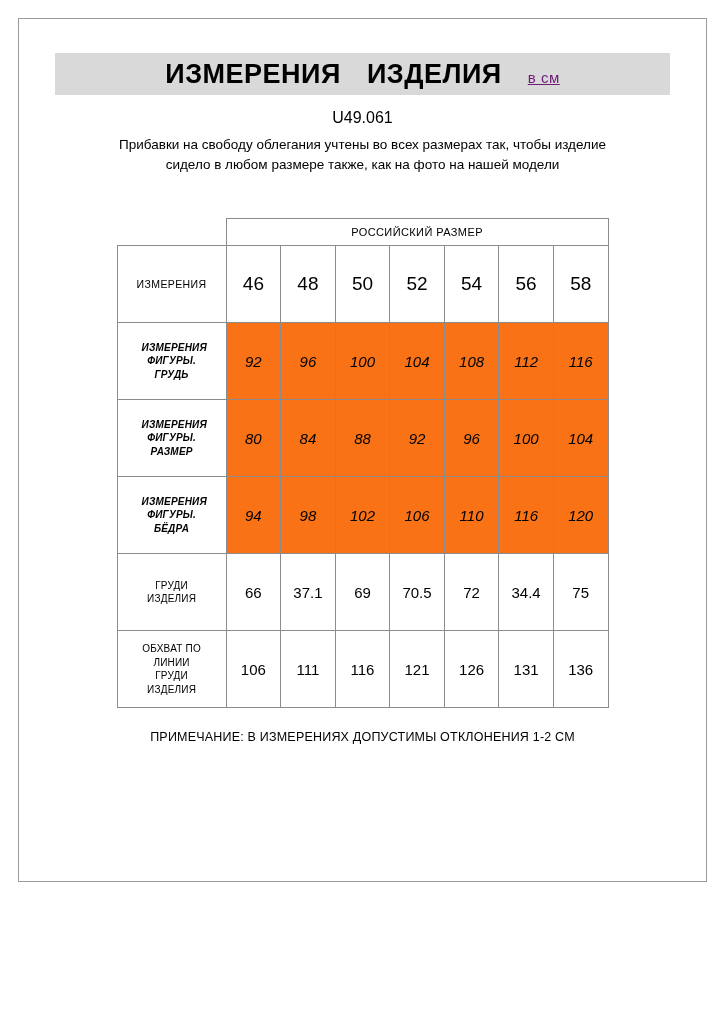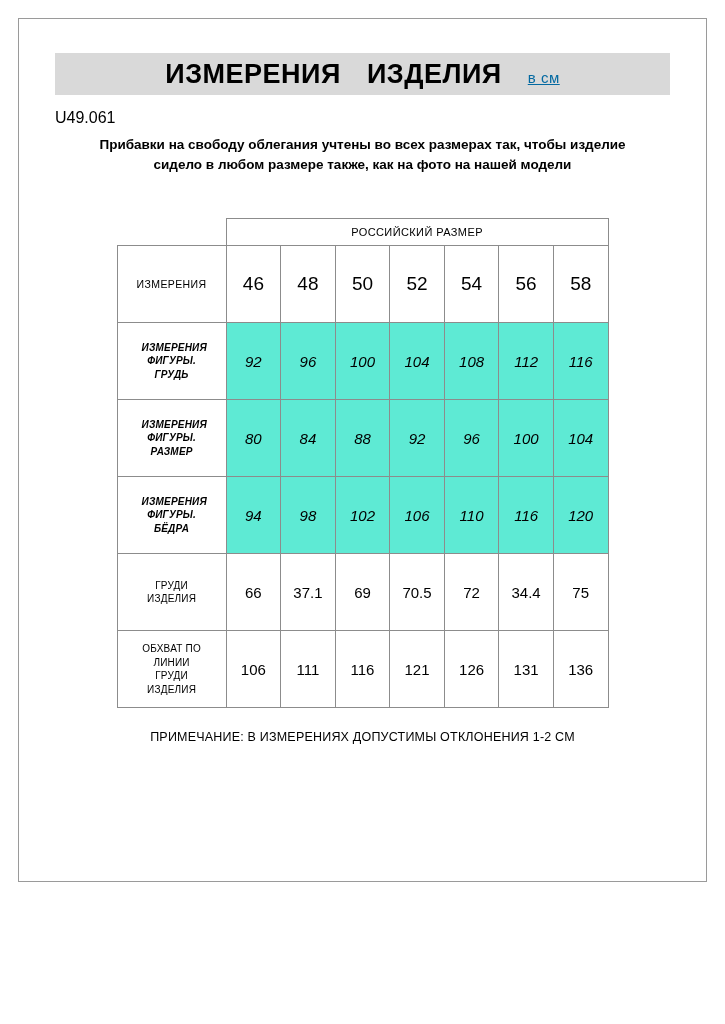--- a/index.html
+++ b/index.html
@@ -43,40 +43,40 @@
     margin-top: 16px;
   }
   .title-main {
     font-size: 27px;
     font-weight: bold;
     letter-spacing: 0.5px;
     color: #000;
   }
   .title-sub {
     font-size: 15px;
-    color: #0369a1;
+    color: #701a75;
     letter-spacing: 0.5px;
     position: relative;
     top: 3px;
     text-decoration: underline;
   }
 
   .article-code {
+    text-align: center;
     font-size: 16px;
     margin-top: 14px;
     color: #000;
   }
 
   .note-top {
     text-align: center;
     font-size: 13.5px;
     line-height: 1.45;
     margin: 8px 42px 0 42px;
     color: #000;
-    font-weight: bold;
   }
 
   
   .table-wrap {
     margin-top: 44px;
     display: flex;
     justify-content: center;
   }
   table.size-table {
     border-collapse: collapse;
@@ -129,21 +129,21 @@
     font-size: 10px;
   }
   .cell-val {
     font-size: 15px;
     height: 74px;
   }
   .cell-val.italic {
     font-style: italic;
   }
   tr.shaded td.cell-val {
-    background: #5eead4;
+    background: #f97316;
   }
   tr.shaded td.row-label {
     background: #ffffff;
   }
 
   .note-bottom {
     text-align: center;
     font-size: 12.5px;
     letter-spacing: 0.2px;
     margin-top: 22px;

